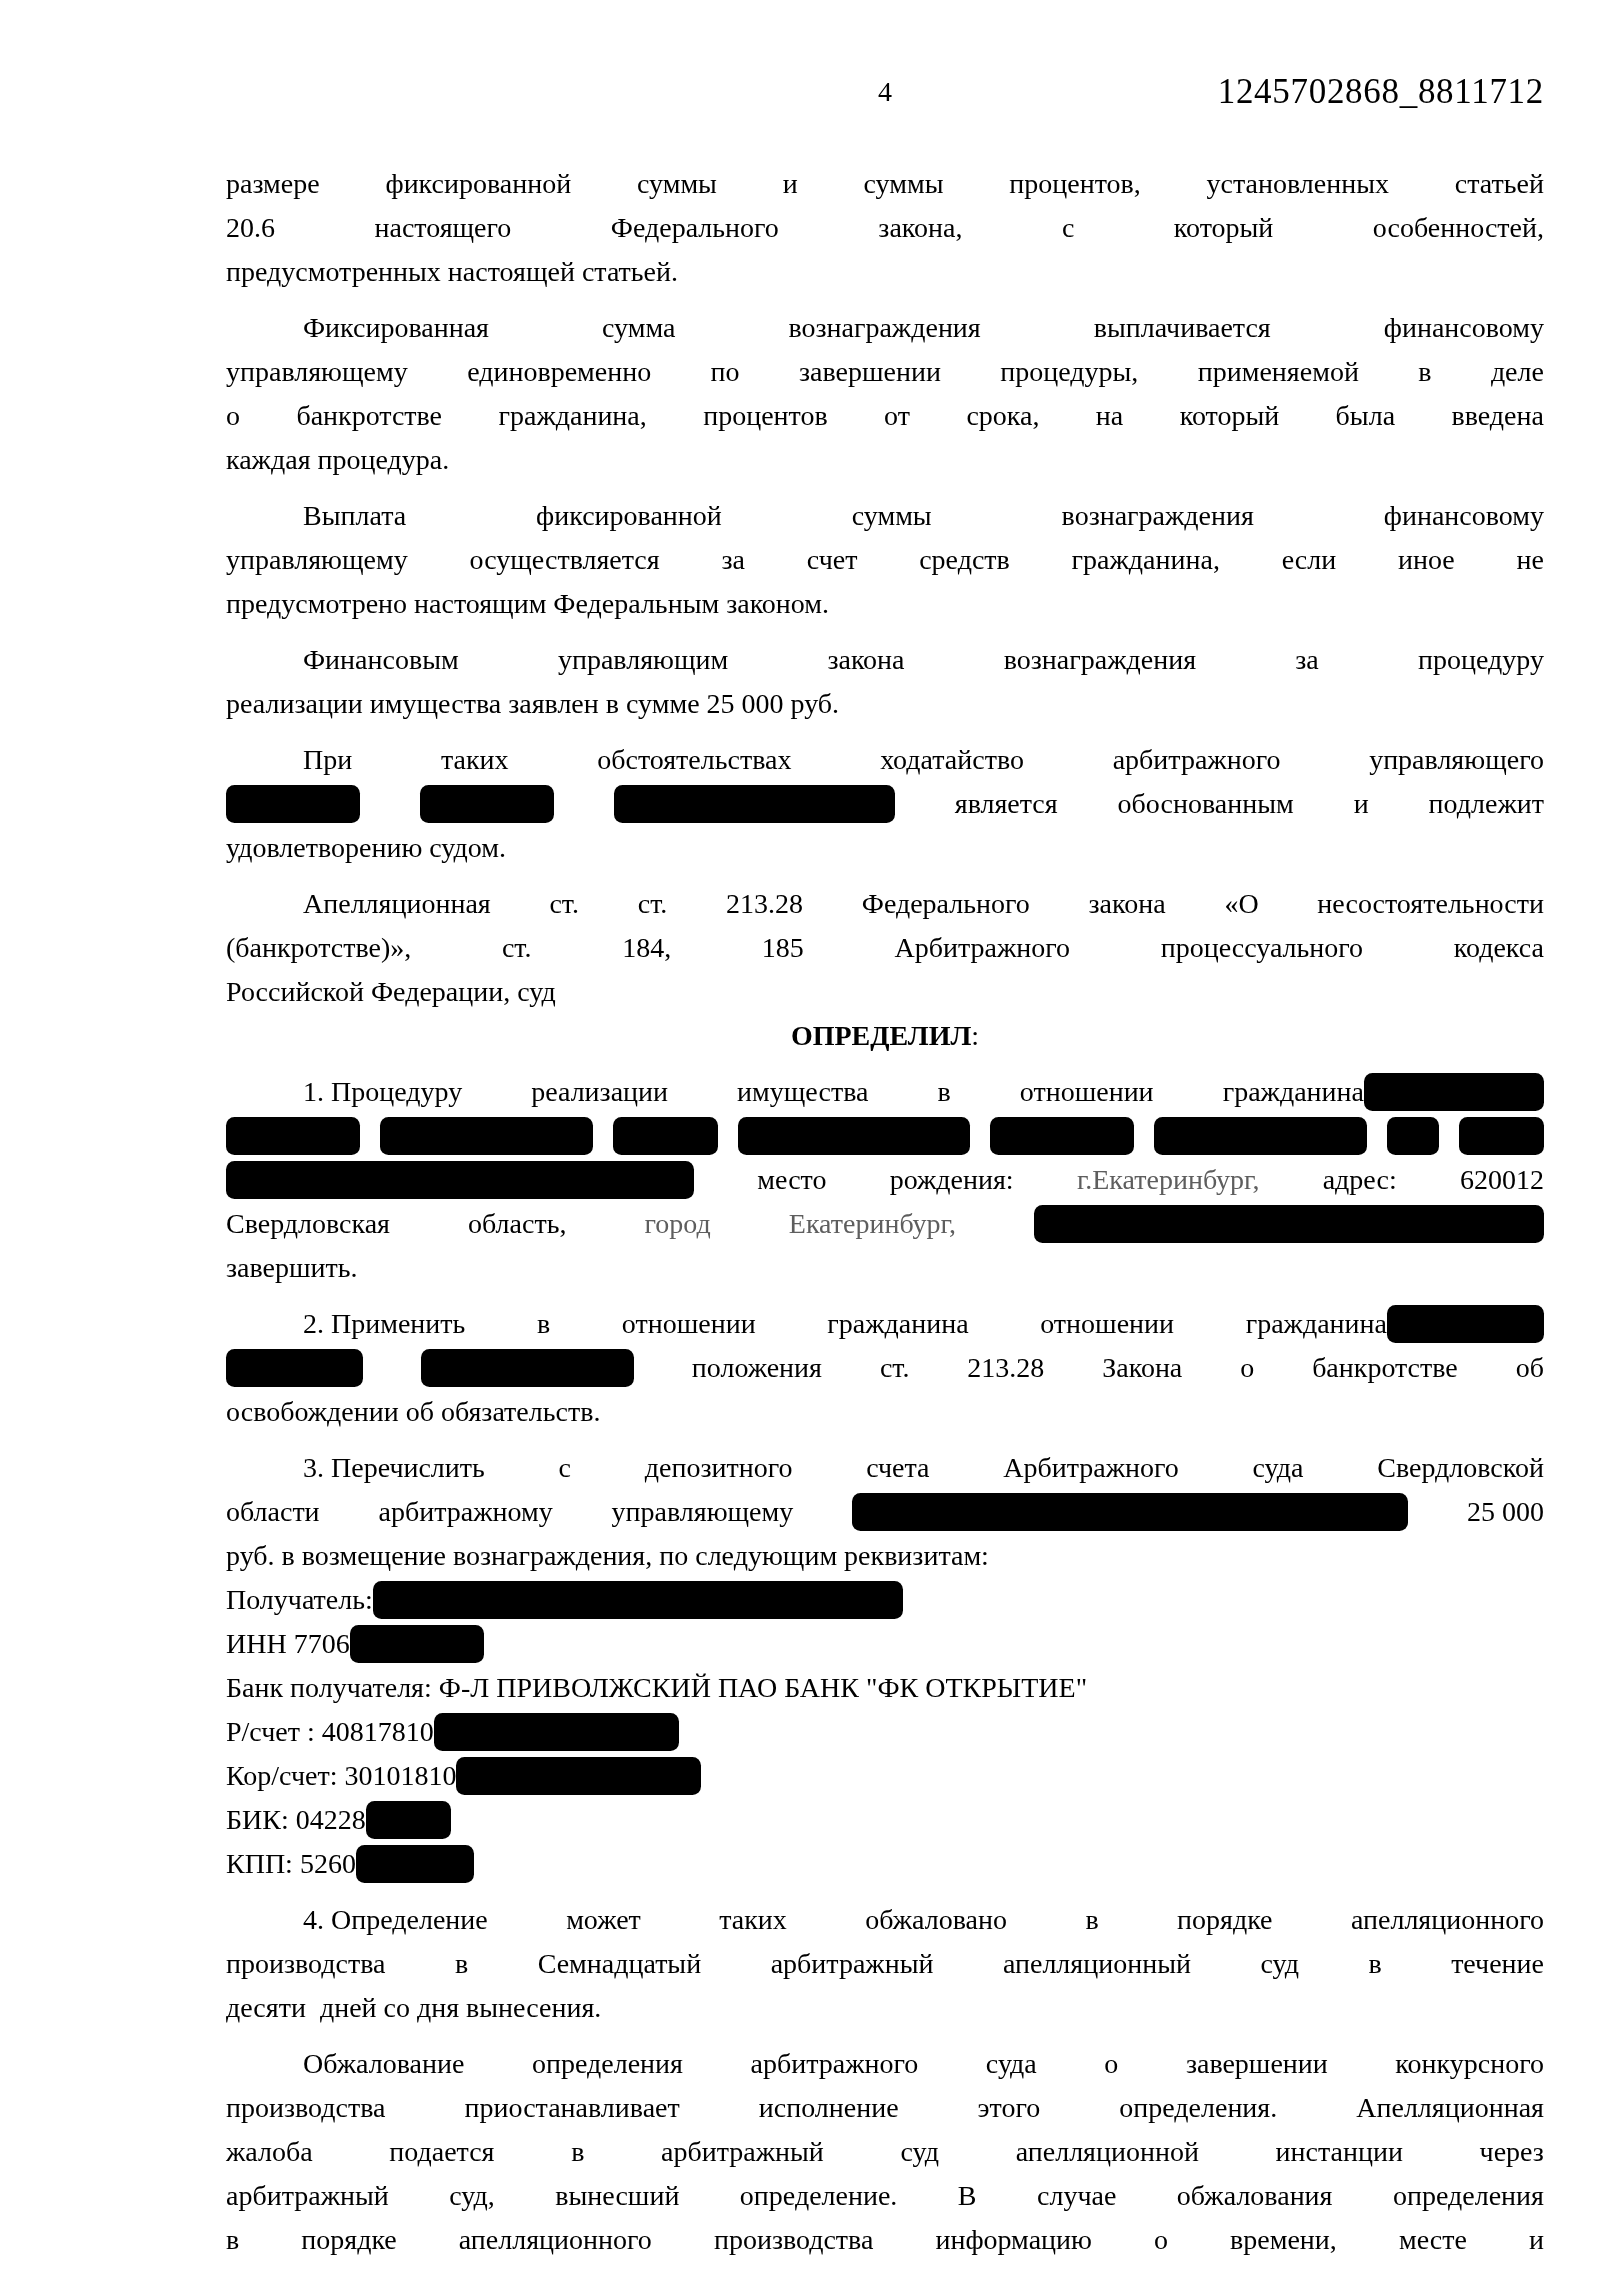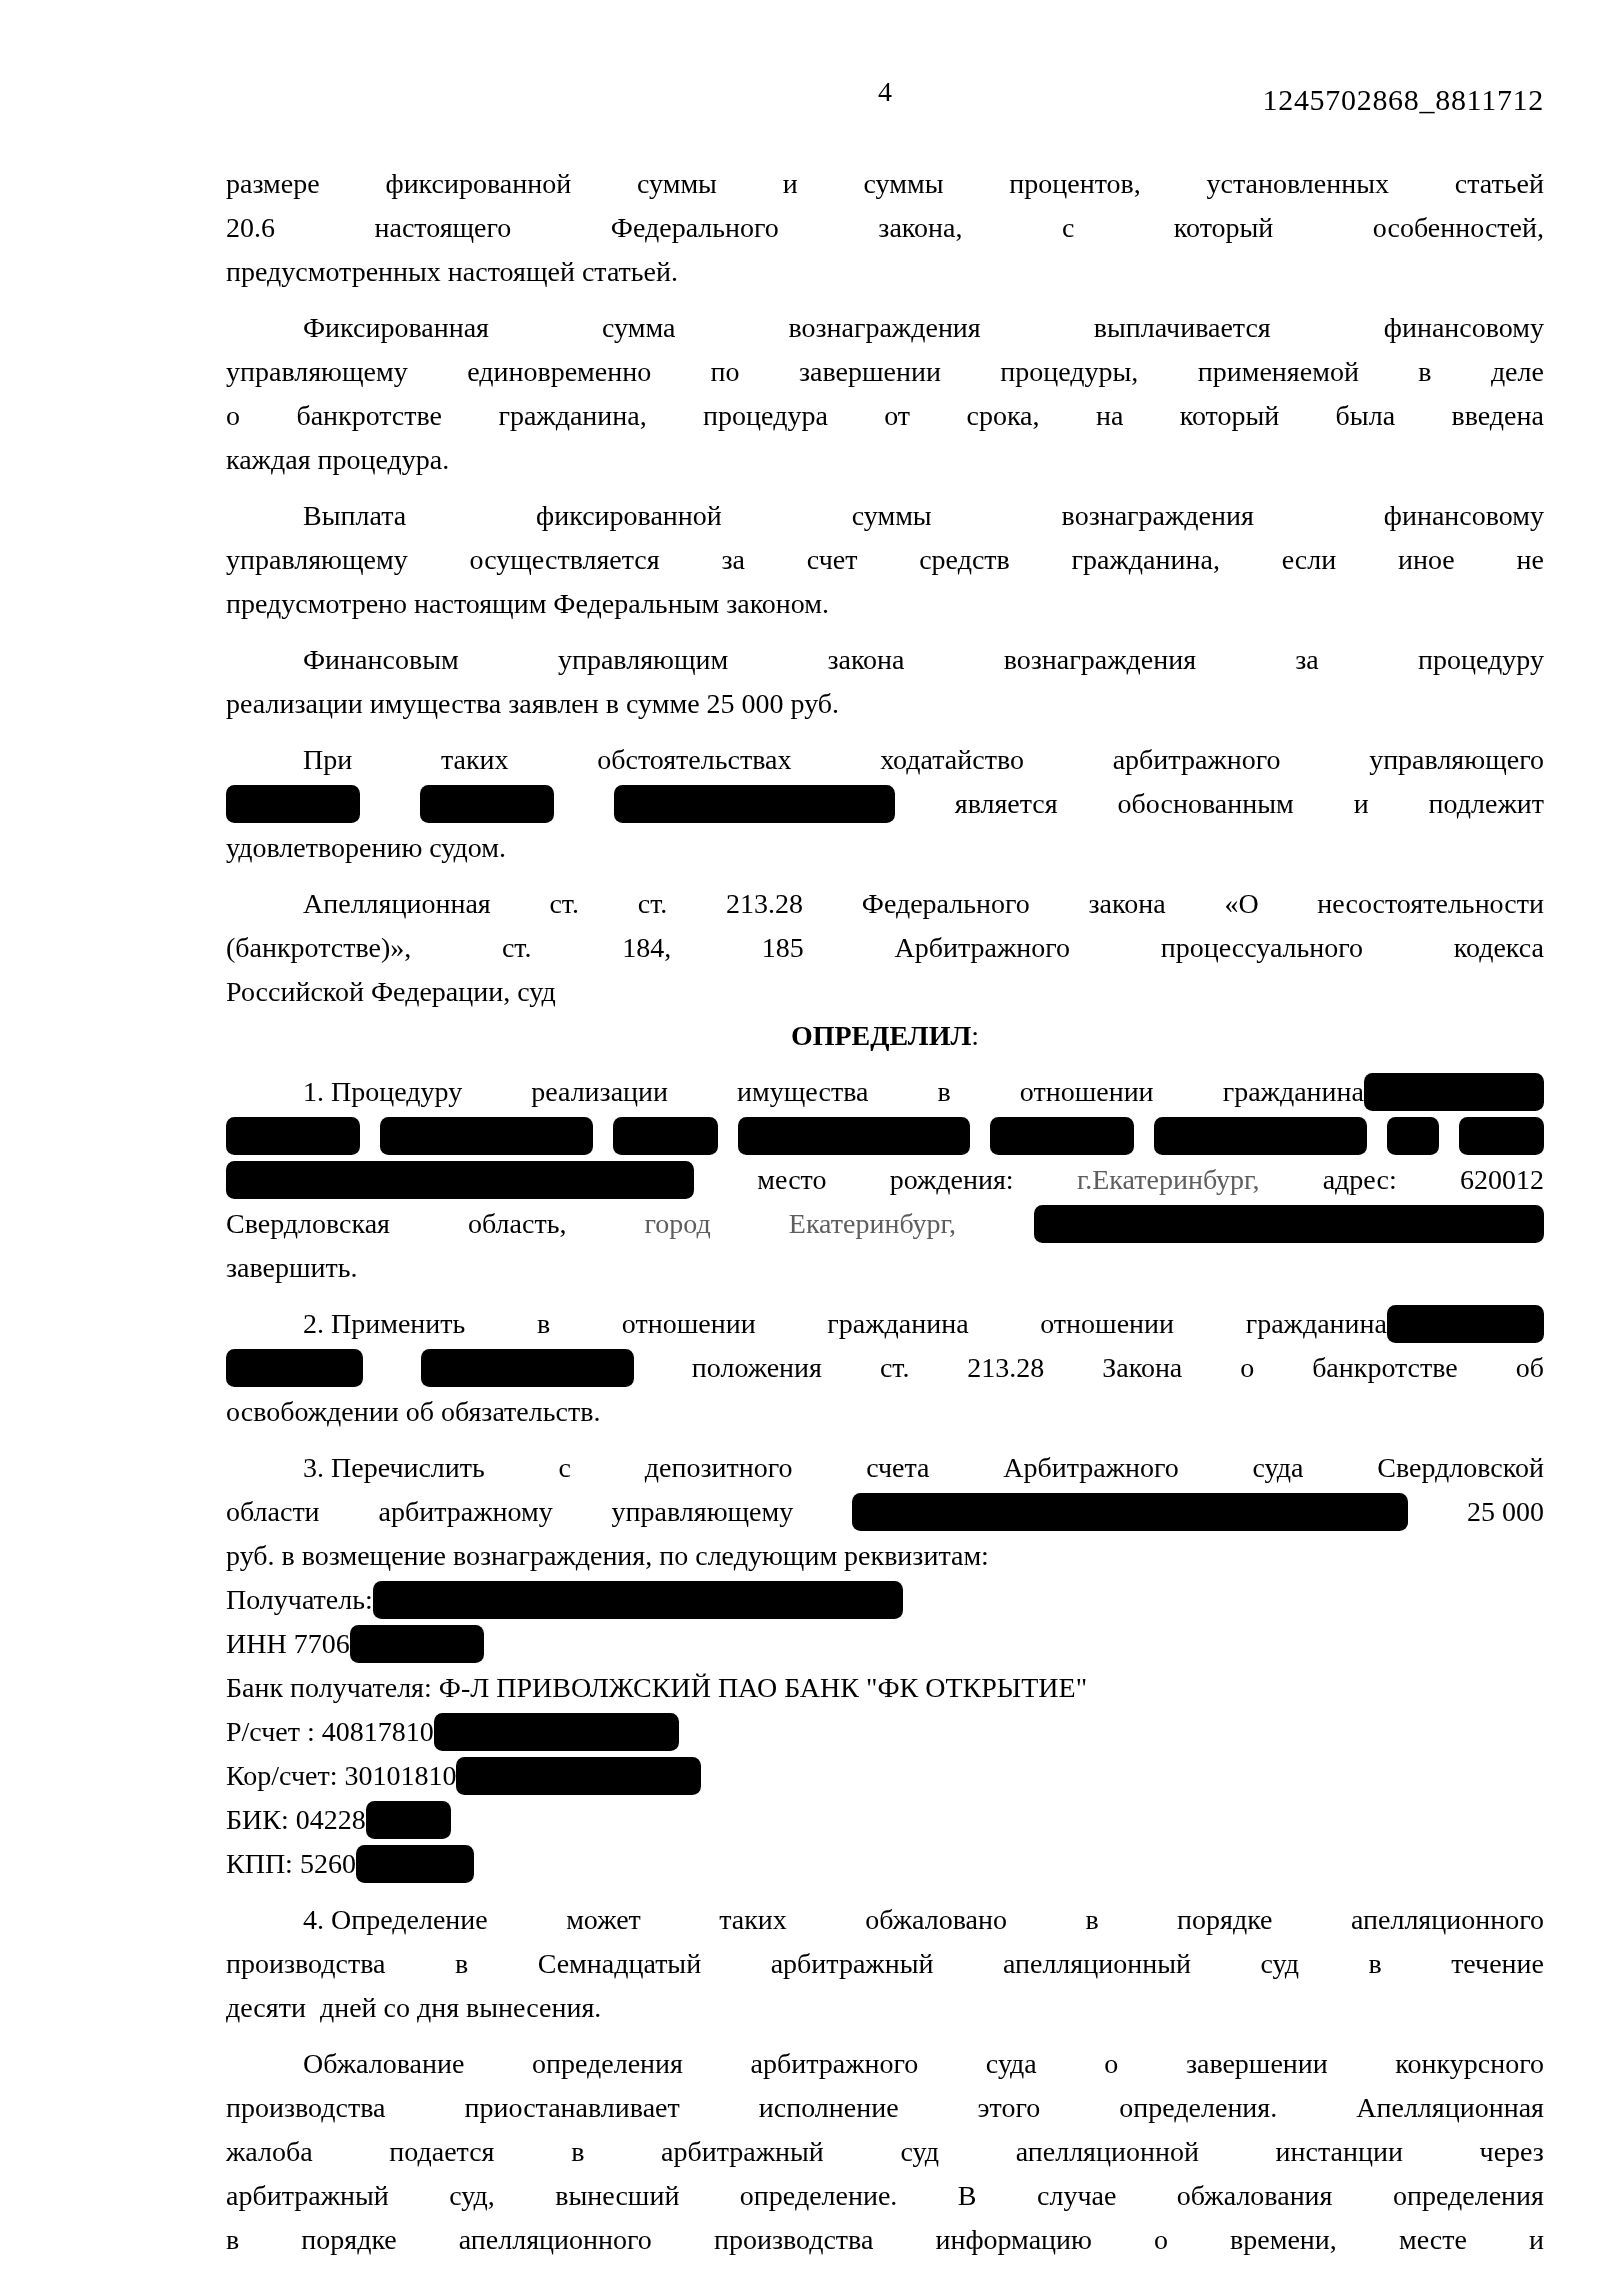--- a/index.html
+++ b/index.html
@@ -28,23 +28,23 @@
     position: absolute;
     left: 50%;
     transform: translateX(-50%);
     top: 0;
     line-height: 46px;
     font-size: 28px;
   }
   .doc-id {
     position: absolute;
     right: 0;
-    top: 8px;
+    top: 0;
     line-height: 46px;
-    font-size: 30px;
+    font-size: 35px;
     letter-spacing: 0.7px;
   }
   .body-lines { width: 100%; }
   .line {
     height: 44px;
     line-height: 44px;
     display: flex;
     align-items: center;
   }
   .line span { white-space: pre; }
@@ -110,21 +110,21 @@
         <span>завершении</span>
         <span>процедуры,</span>
         <span>применяемой</span>
         <span>в</span>
         <span>деле</span>
       </div>
       <div class="line align-j">
         <span>о</span>
         <span>банкротстве</span>
         <span>гражданина,</span>
-        <span>процедура</span>
+        <span>процентов</span>
         <span>от</span>
         <span>срока,</span>
         <span>на</span>
         <span>который</span>
         <span>была</span>
         <span>введена</span>
       </div>
       <div class="line align-l">
         <span>каждая процедура.</span>
       </div>

